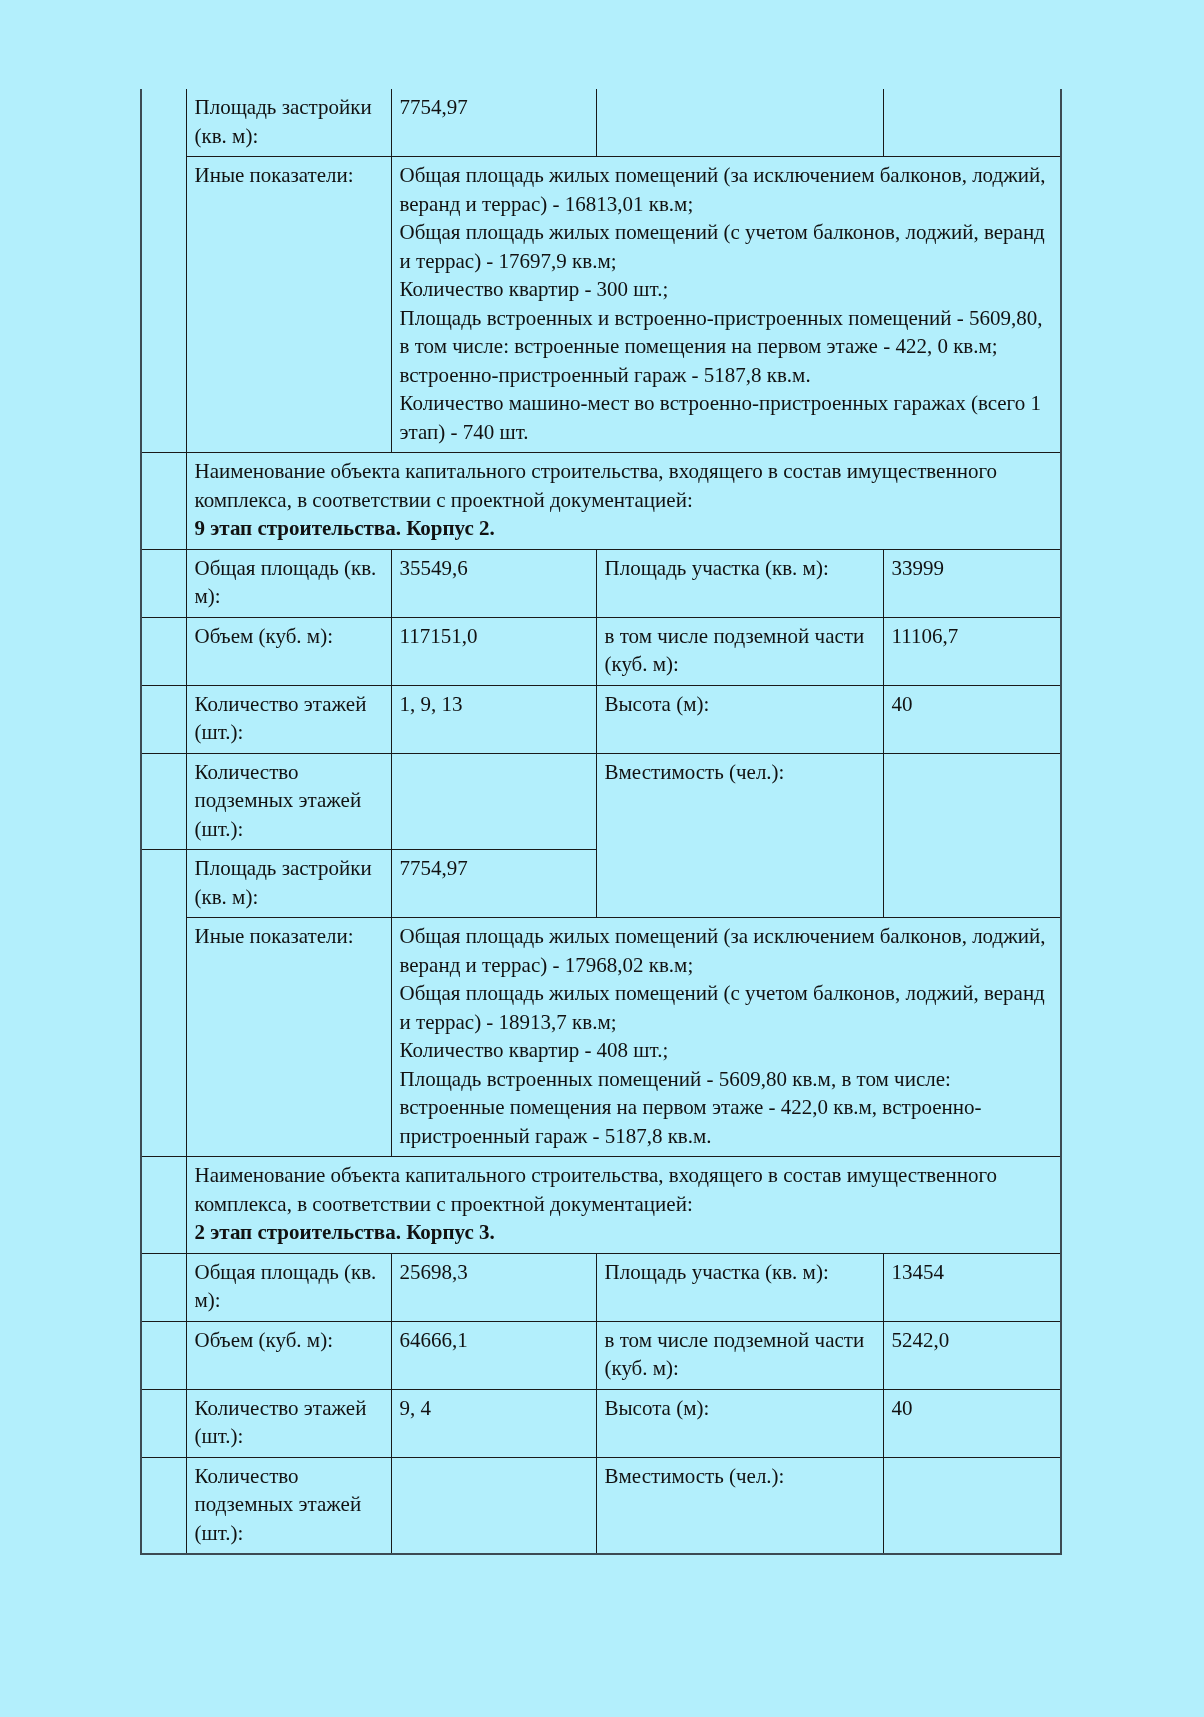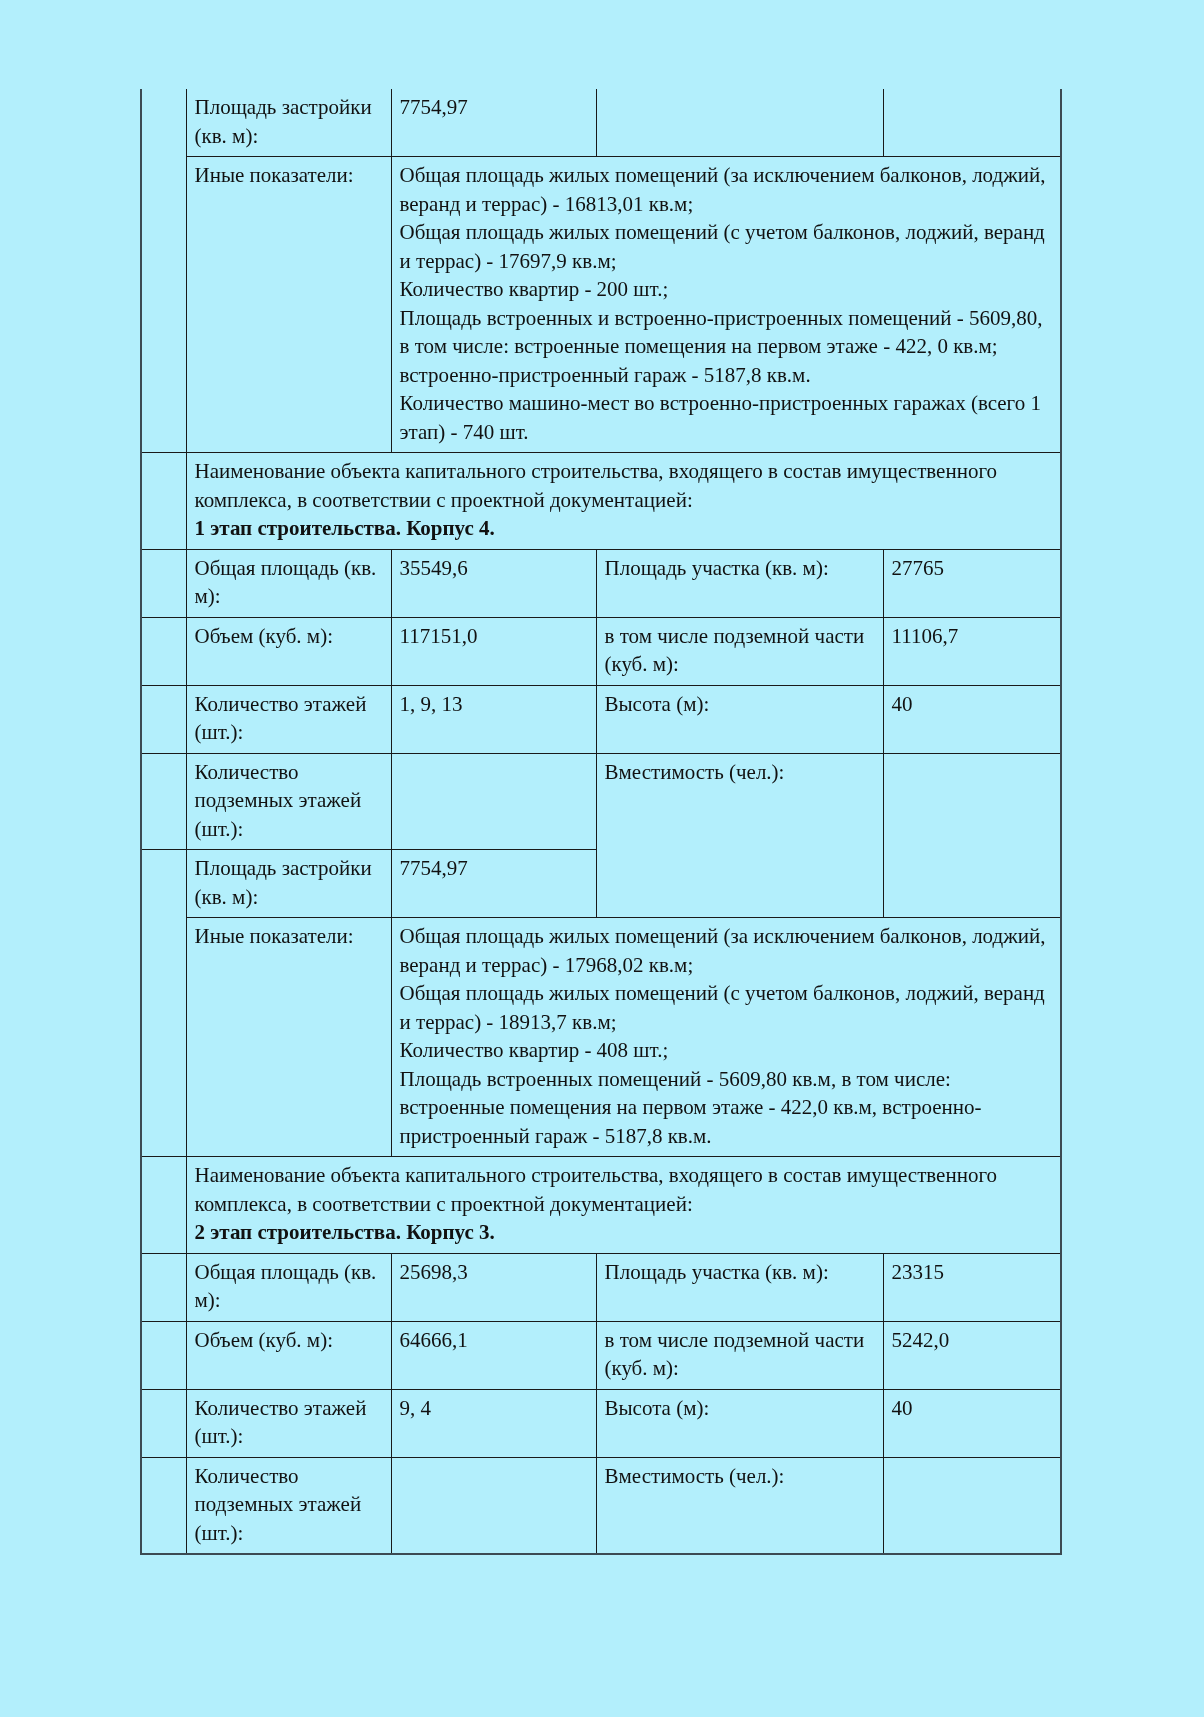--- a/index.html
+++ b/index.html
@@ -67,39 +67,39 @@
     <td style="height:56px;">Площадь застройки (кв. м):</td>
     <td>7754,97</td>
     <td></td>
     <td class="lastcol"></td>
   </tr>
   <tr>
     <td>Иные показатели:</td>
     <td class="lastcol" colspan="3">
       <span class="line">Общая площадь жилых помещений (за исключением балконов, лоджий, веранд и террас) - 16813,01 кв.м;</span>
       <span class="line">Общая площадь жилых помещений (с учетом балконов, лоджий, веранд и террас) - 17697,9 кв.м;</span>
-      <span class="line">Количество квартир - 200 шт.;</span>
+      <span class="line">Количество квартир - 300 шт.;</span>
       <span class="line">Площадь встроенных и встроенно-пристроенных помещений - 5609,80, в том числе: встроенные помещения на первом этаже - 422, 0 кв.м; встроенно-пристроенный гараж - 5187,8 кв.м.</span>
       <span class="line">Количество машино-мест во встроенно-пристроенных гаражах (всего 1 этап) - 740 шт.</span>
     </td>
   </tr>
 
   <tr>
     <td class="idx outer"></td>
     <td class="lastcol" colspan="4">
       <span class="line">Наименование объекта капитального строительства, входящего в состав имущественного комплекса, в соответствии с проектной документацией:</span>
-      <span class="line bold">1 этап строительства. Корпус 4.</span>
+      <span class="line bold">9 этап строительства. Корпус 2.</span>
     </td>
   </tr>
   <tr>
     <td class="idx outer"></td>
     <td>Общая площадь (кв. м):</td>
     <td>35549,6</td>
     <td>Площадь участка (кв. м):</td>
-    <td class="lastcol">27765</td>
+    <td class="lastcol">33999</td>
   </tr>
   <tr>
     <td class="idx outer"></td>
     <td>Объем (куб. м):</td>
     <td>117151,0</td>
     <td>в том числе подземной части (куб. м):</td>
     <td class="lastcol">11106,7</td>
   </tr>
   <tr>
     <td class="idx outer"></td>
@@ -135,21 +135,21 @@
     <td class="lastcol" colspan="4">
       <span class="line">Наименование объекта капитального строительства, входящего в состав имущественного комплекса, в соответствии с проектной документацией:</span>
       <span class="line bold">2 этап строительства. Корпус 3.</span>
     </td>
   </tr>
   <tr>
     <td class="idx outer"></td>
     <td>Общая площадь (кв. м):</td>
     <td>25698,3</td>
     <td>Площадь участка (кв. м):</td>
-    <td class="lastcol">23315</td>
+    <td class="lastcol">13454</td>
   </tr>
   <tr>
     <td class="idx outer"></td>
     <td>Объем (куб. м):</td>
     <td>64666,1</td>
     <td>в том числе подземной части (куб. м):</td>
     <td class="lastcol">5242,0</td>
   </tr>
   <tr>
     <td class="idx outer"></td>

